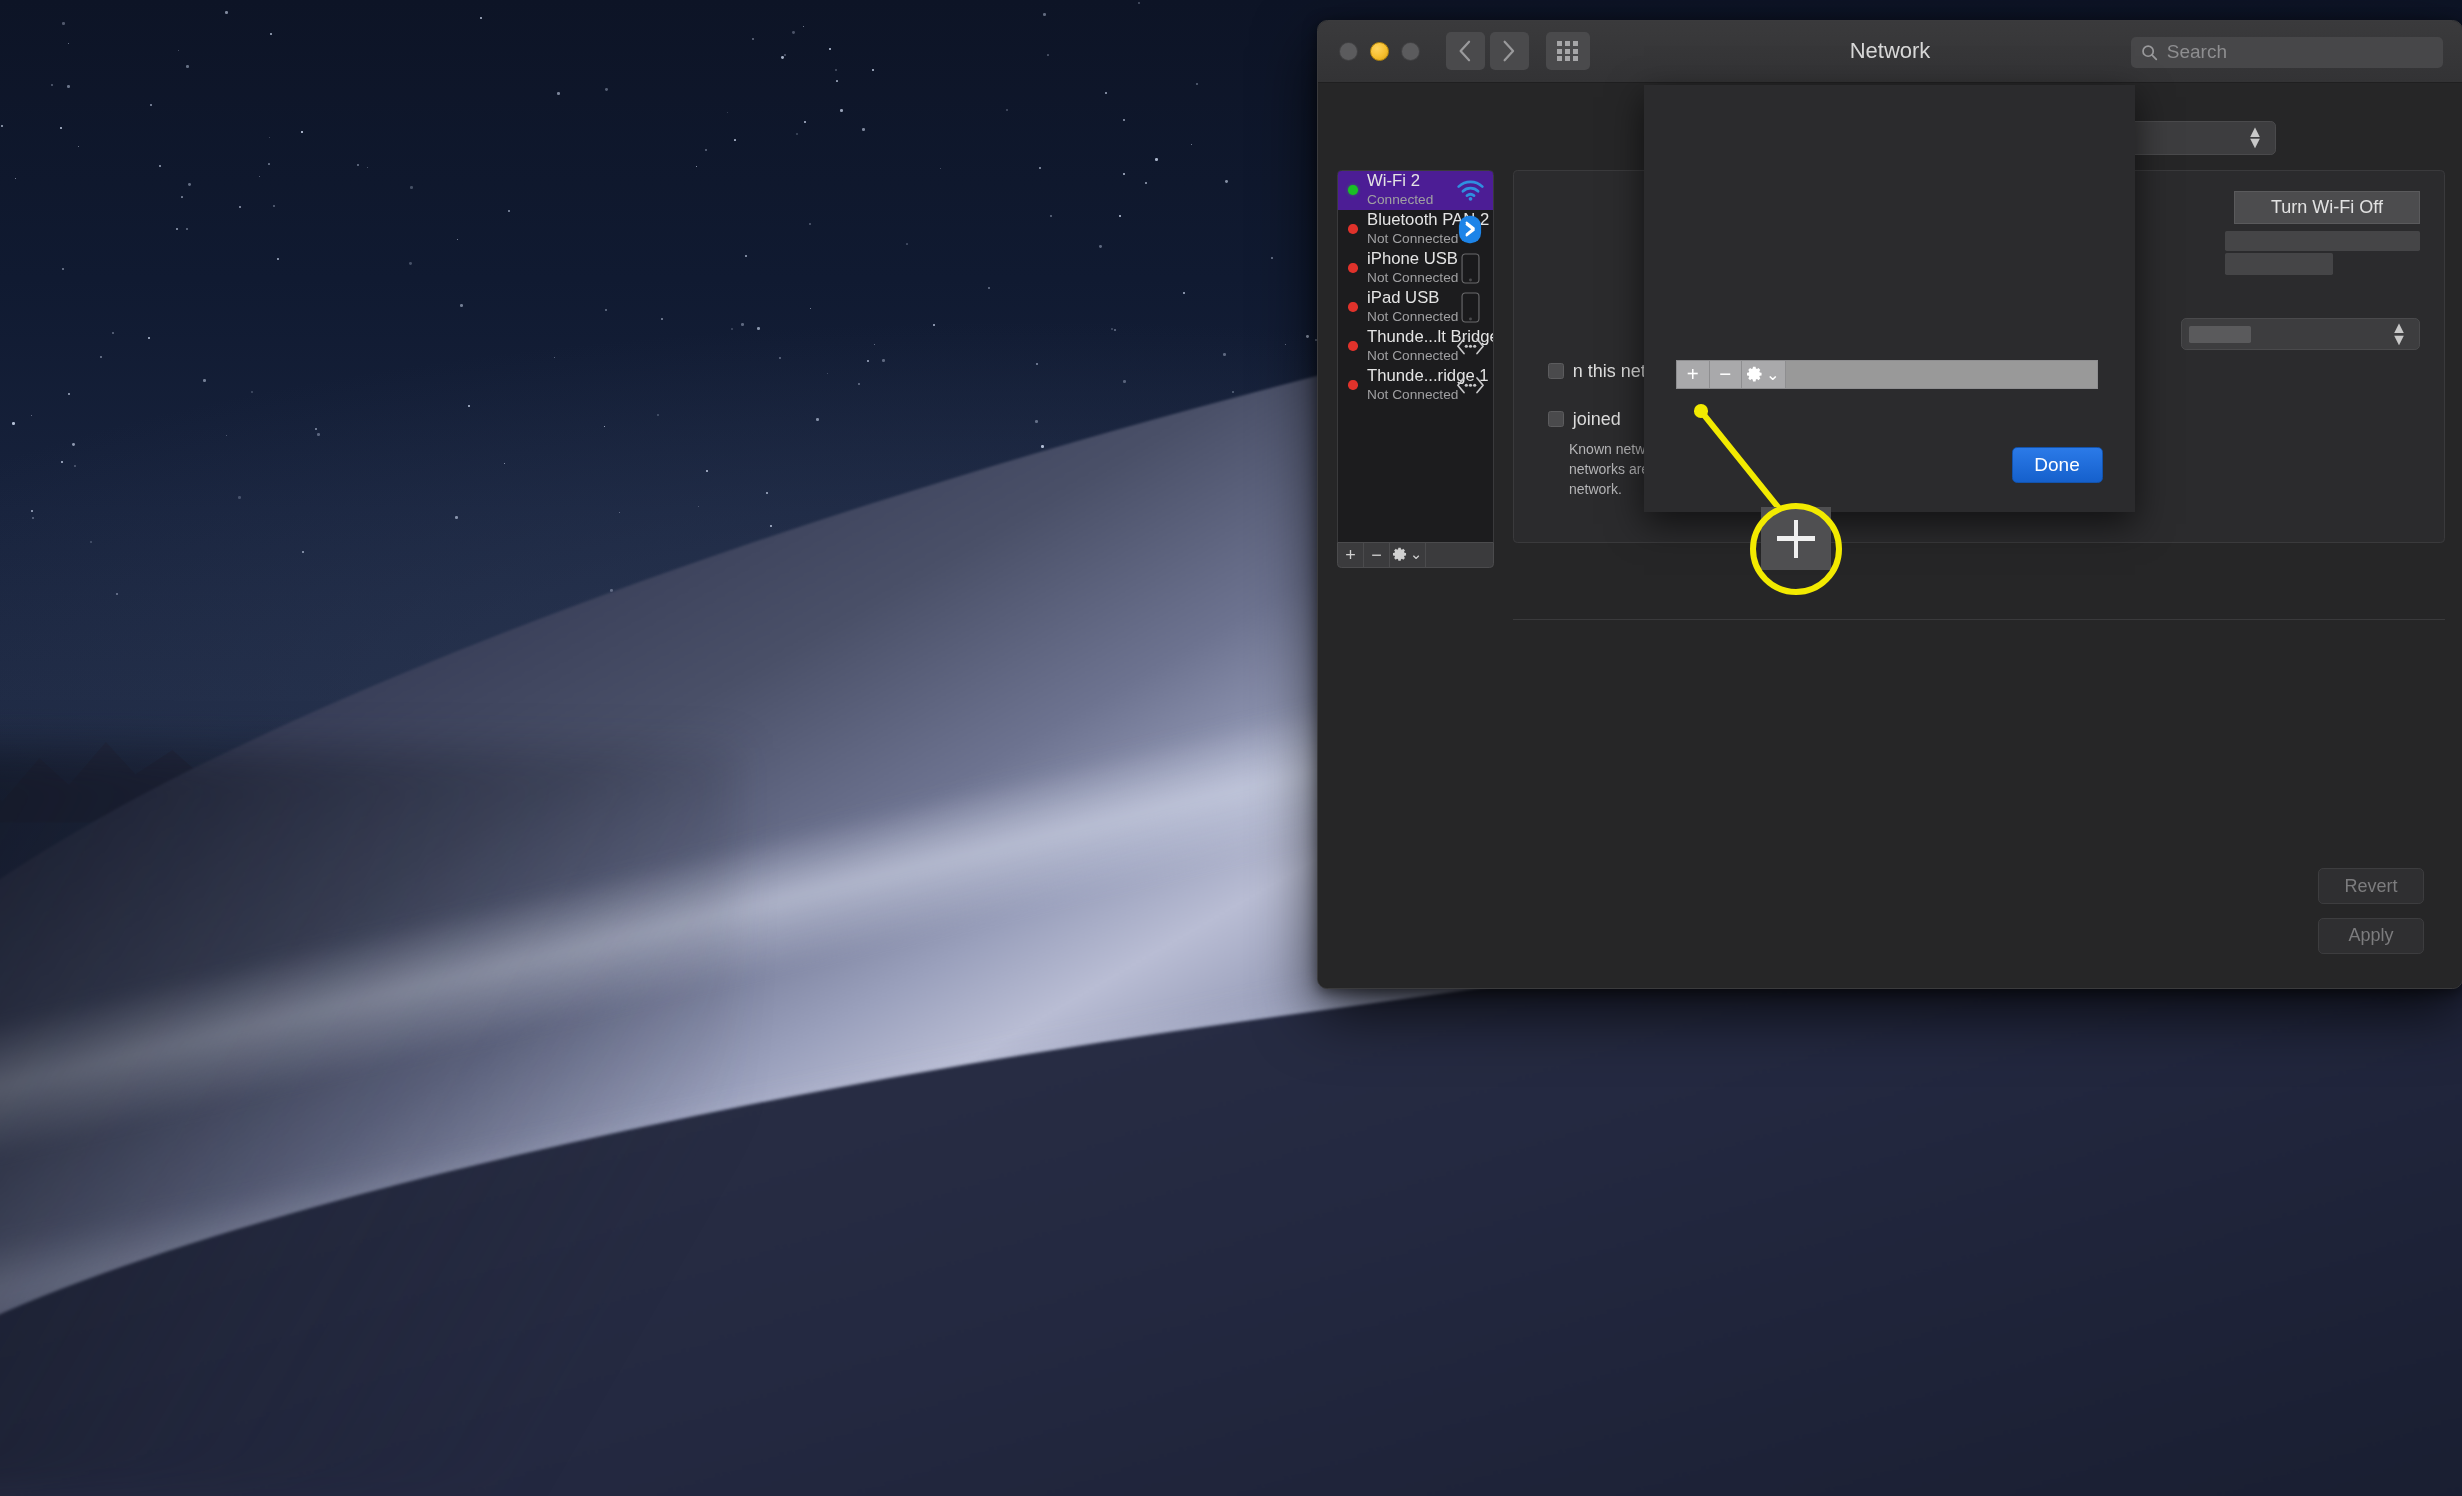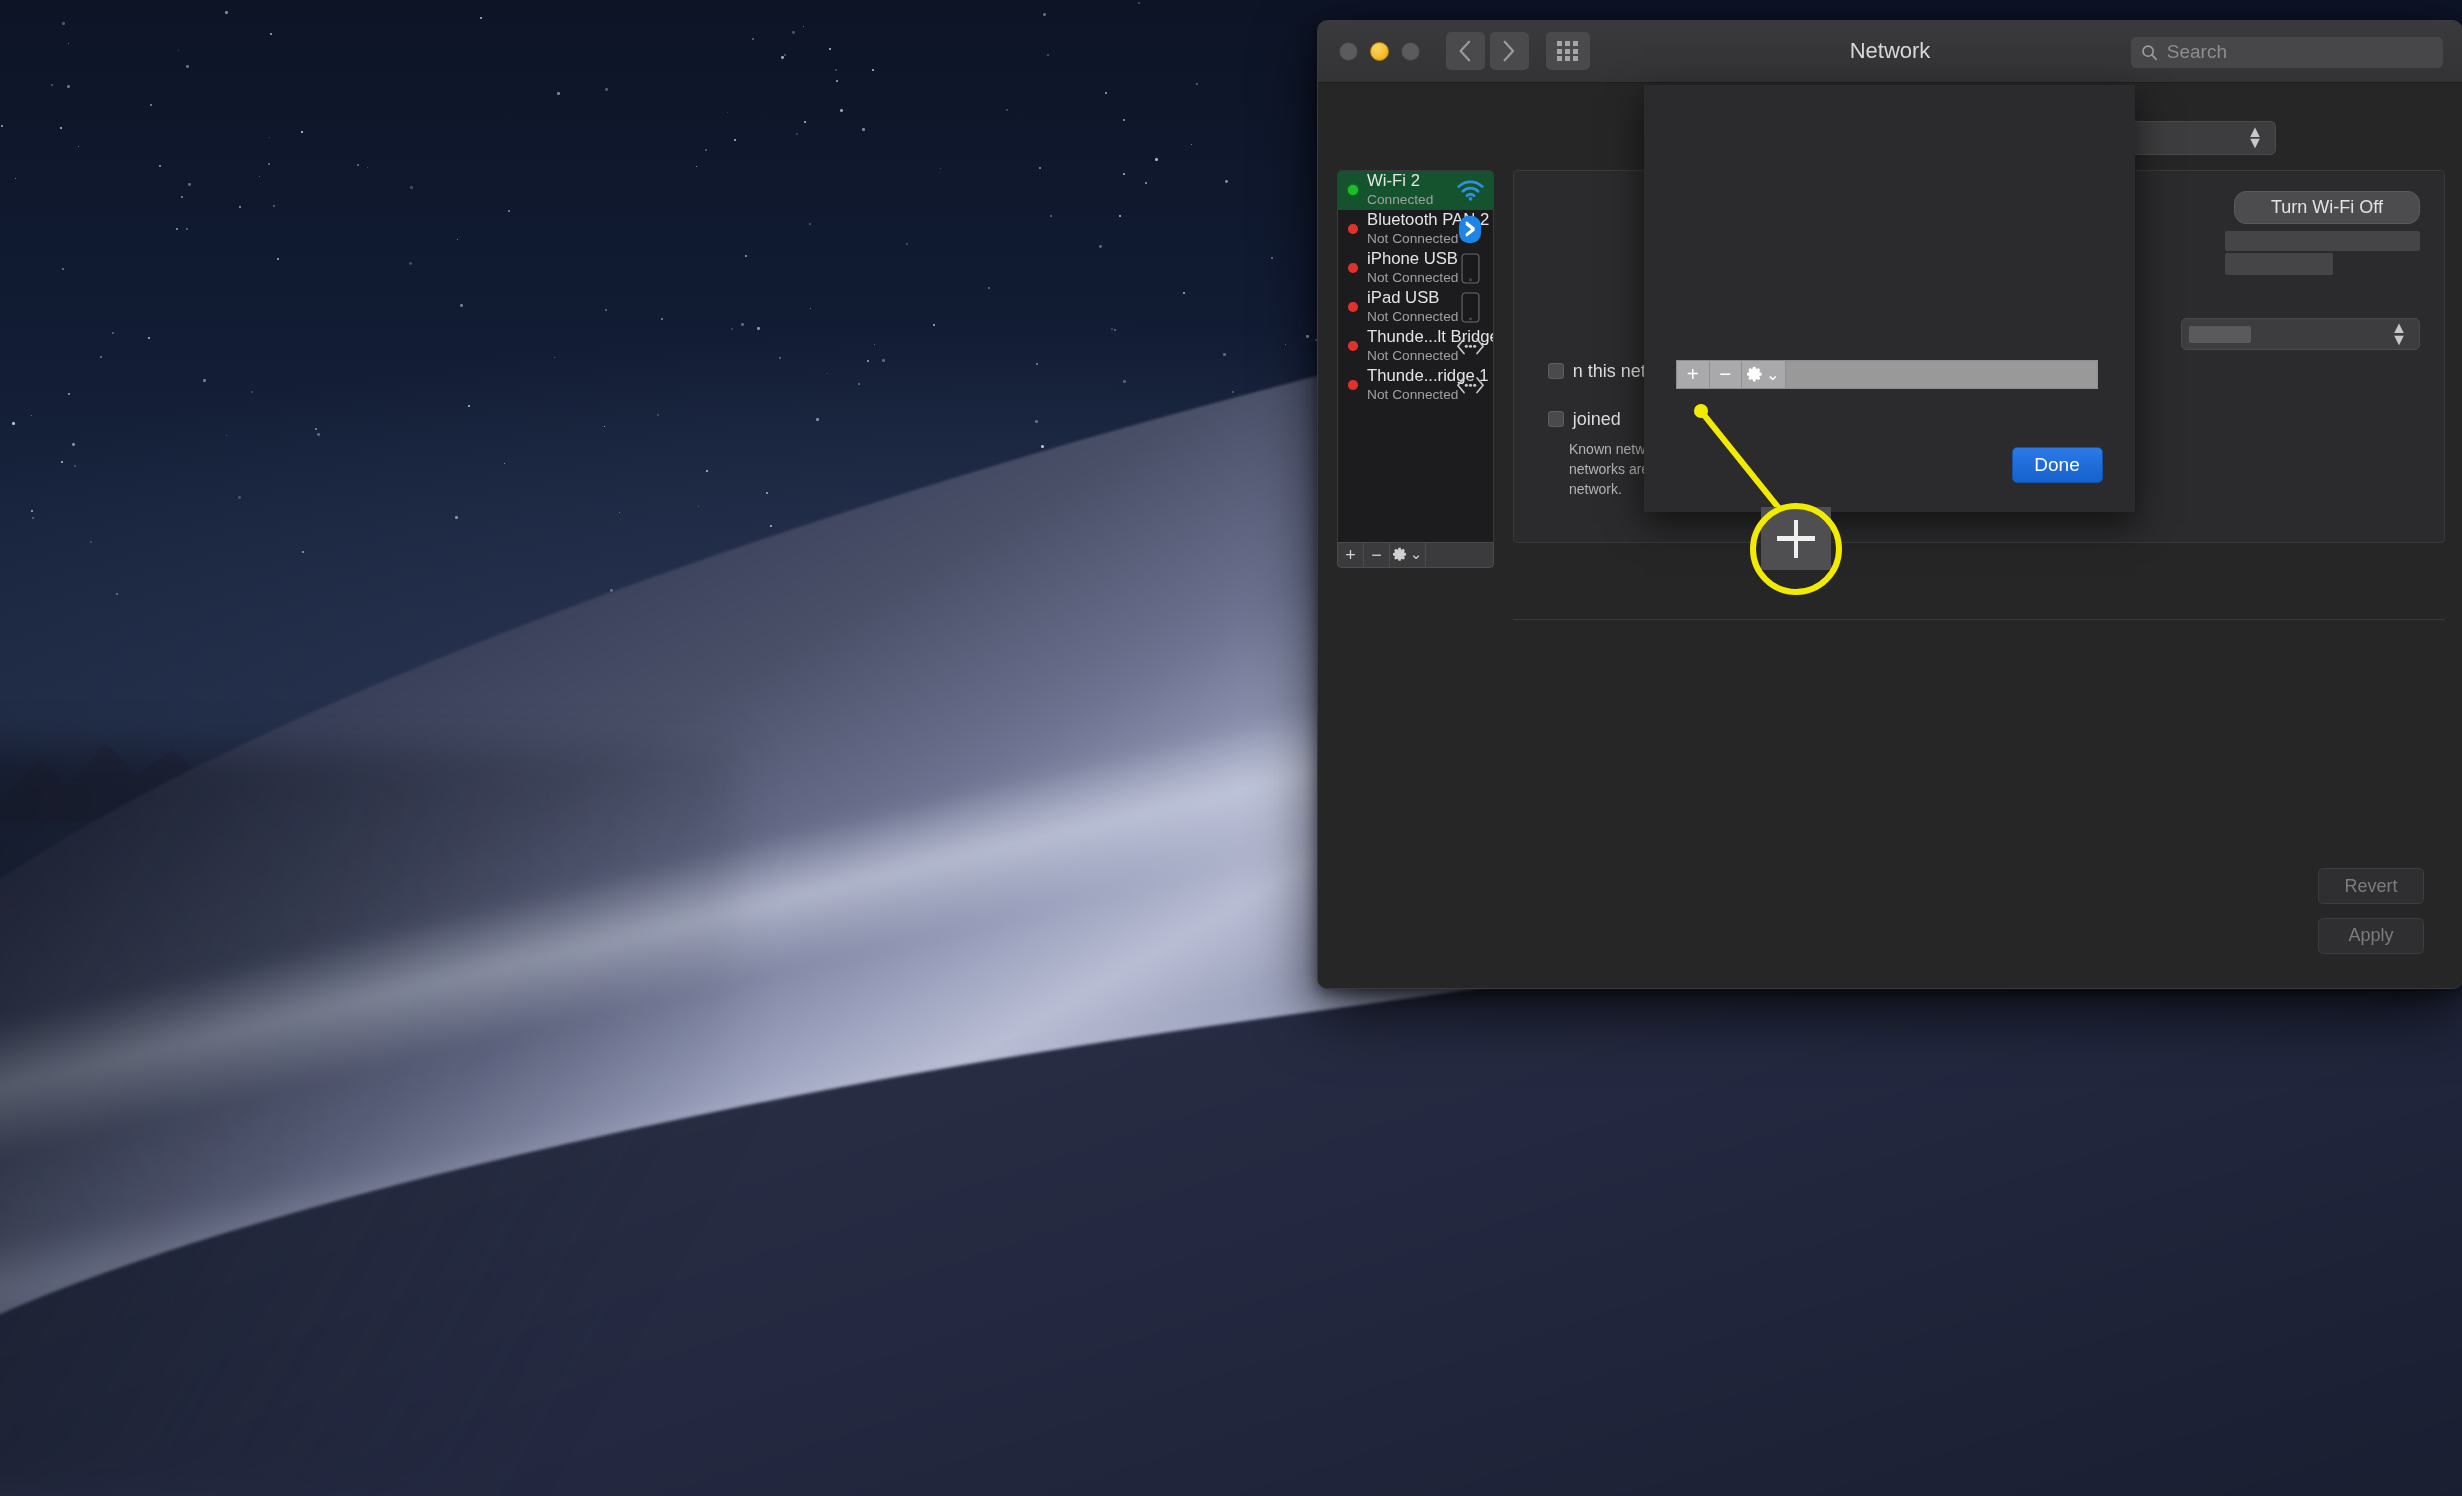--- a/index.html
+++ b/index.html
@@ -250,21 +250,21 @@
     border-radius: 4.3px 4.3px 0 0;
     overflow: hidden;
   }
   .svc {
     position: relative;
     height: 39px;
     display: flex;
     align-items: center;
     padding: 0 8.5px 0 10.3px;
   }
-  .svc.selected { background: #14532d; align-items: center; }
+  .svc.selected { background: #4c1d95; align-items: center; }
   .dot {
     width: 9.4px; height: 9.4px;
     border-radius: 50%;
     flex: 0 0 9.4px;
     margin-right: 9.4px;
   }
   .dot.green { background: #19c025; box-shadow: 0 0 3.4px rgba(25,192,37,.6); }
   .dot.red   { background: #e0322b; }
   .svc-text { flex: 1 1 auto; min-width: 0; }
   .svc-name {
@@ -320,21 +320,21 @@
     background: #2b2b2d;
     border: 0.9px solid #3a3a3c;
     border-radius: 4.3px;
   }
   .turn-wifi-btn {
     position: absolute;
     right: 24px; top: 20.5px;
     min-width: 186px; height: 32.5px;
     background: #4c4c4e;
     border: 0.9px solid #5a5a5c;
-    border-radius: 12px;
+    border-radius: 0;
     display: flex; align-items: center; justify-content: center;
     font-size: 18px;
     color: #e2e2e2;
     padding: 0 15.4px;
   }
   .redacted {
     position: absolute;
     background: #454547;
     border-radius: 1.7px;
   }

